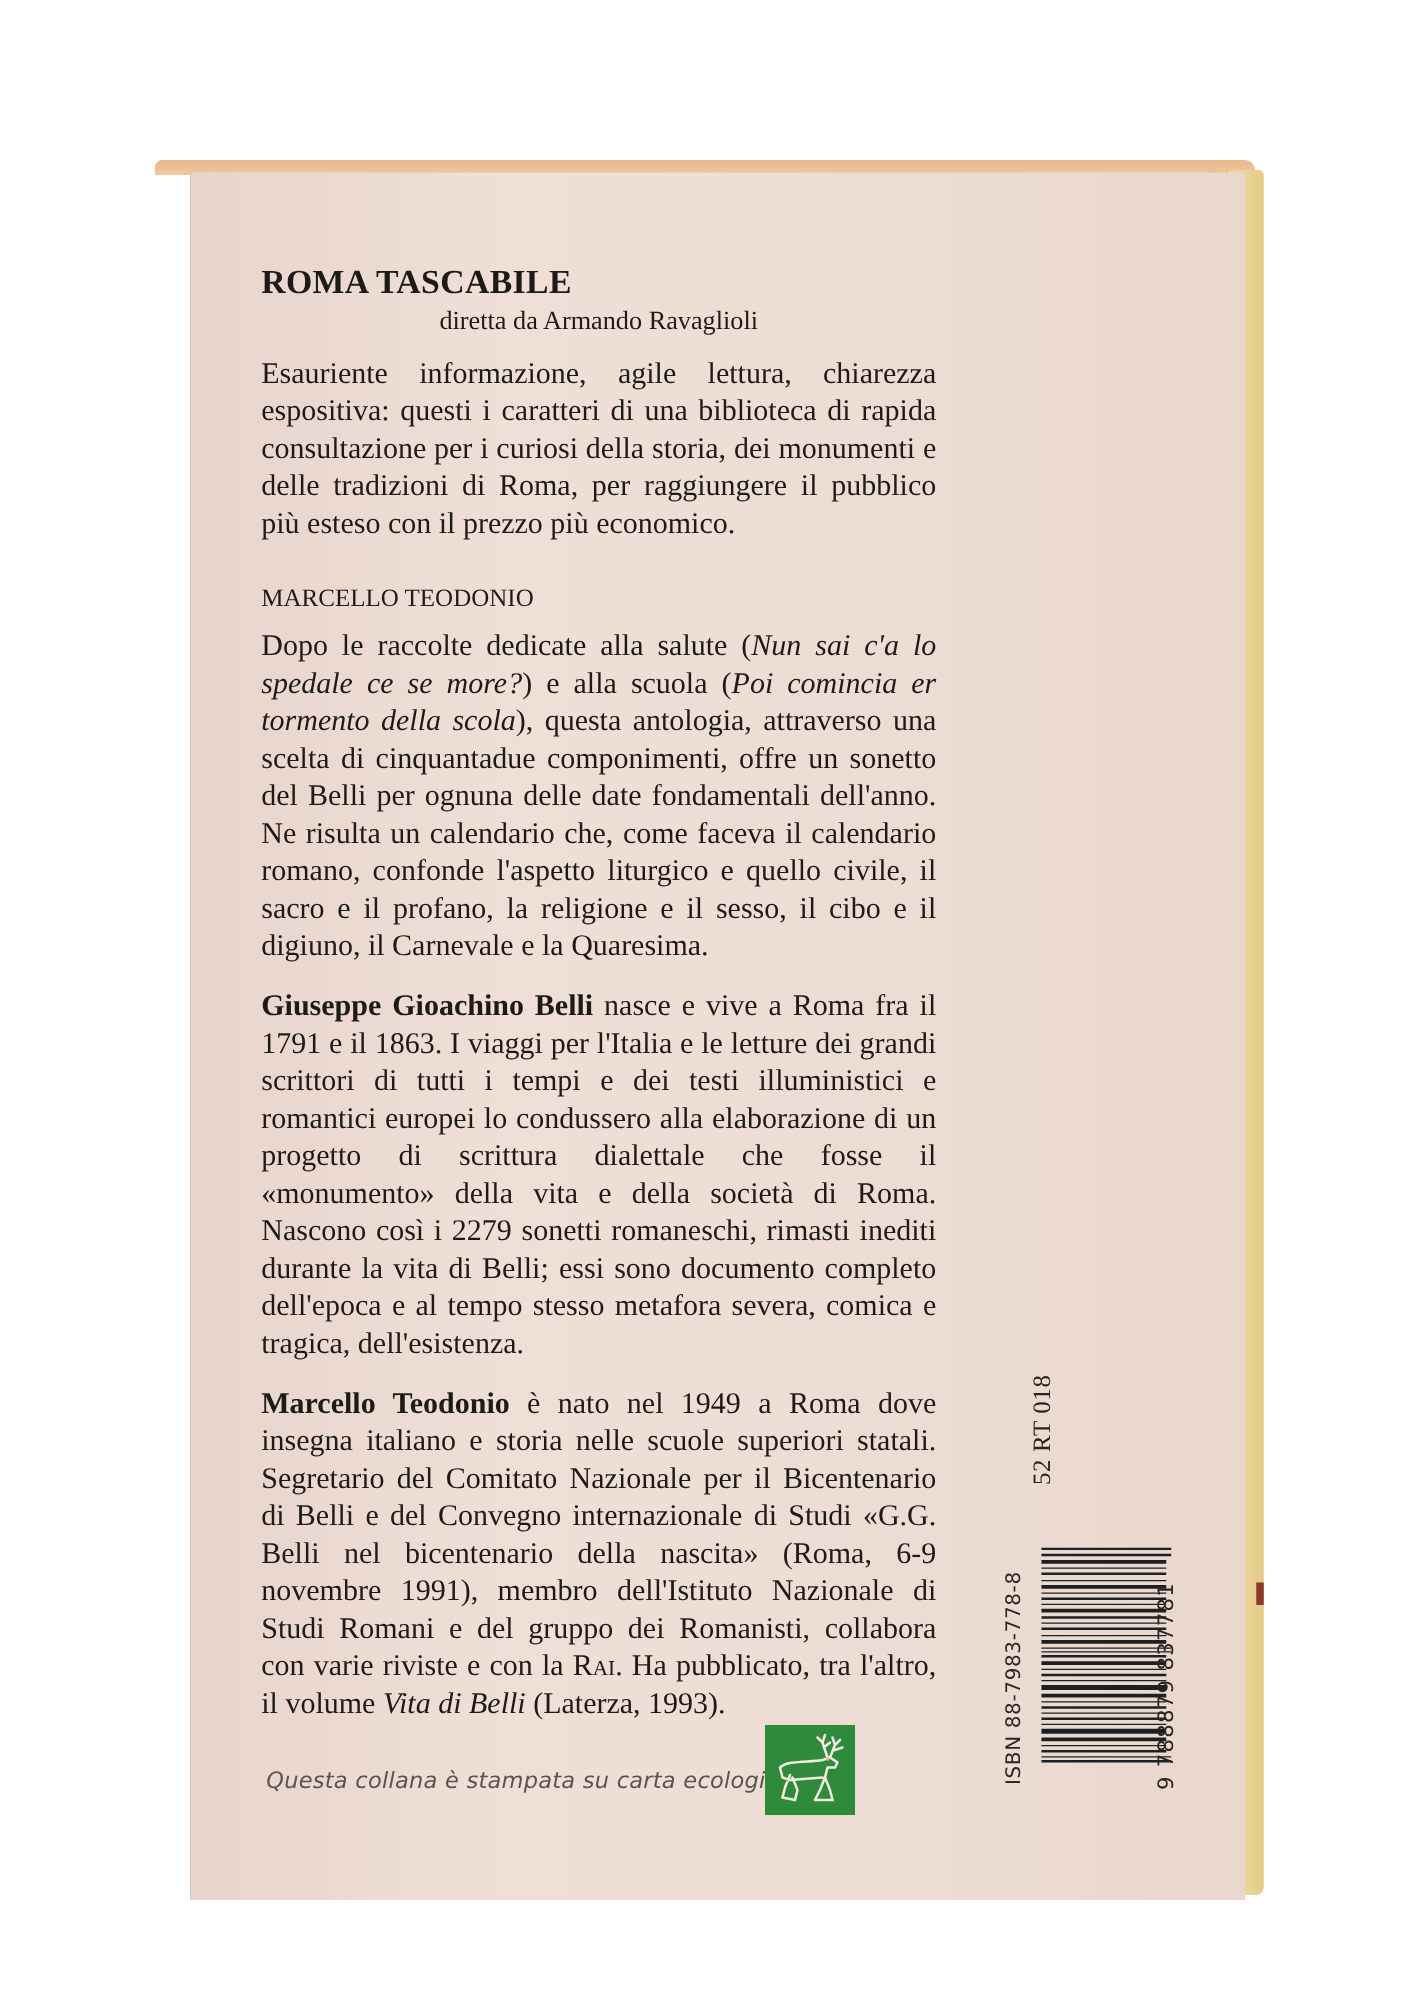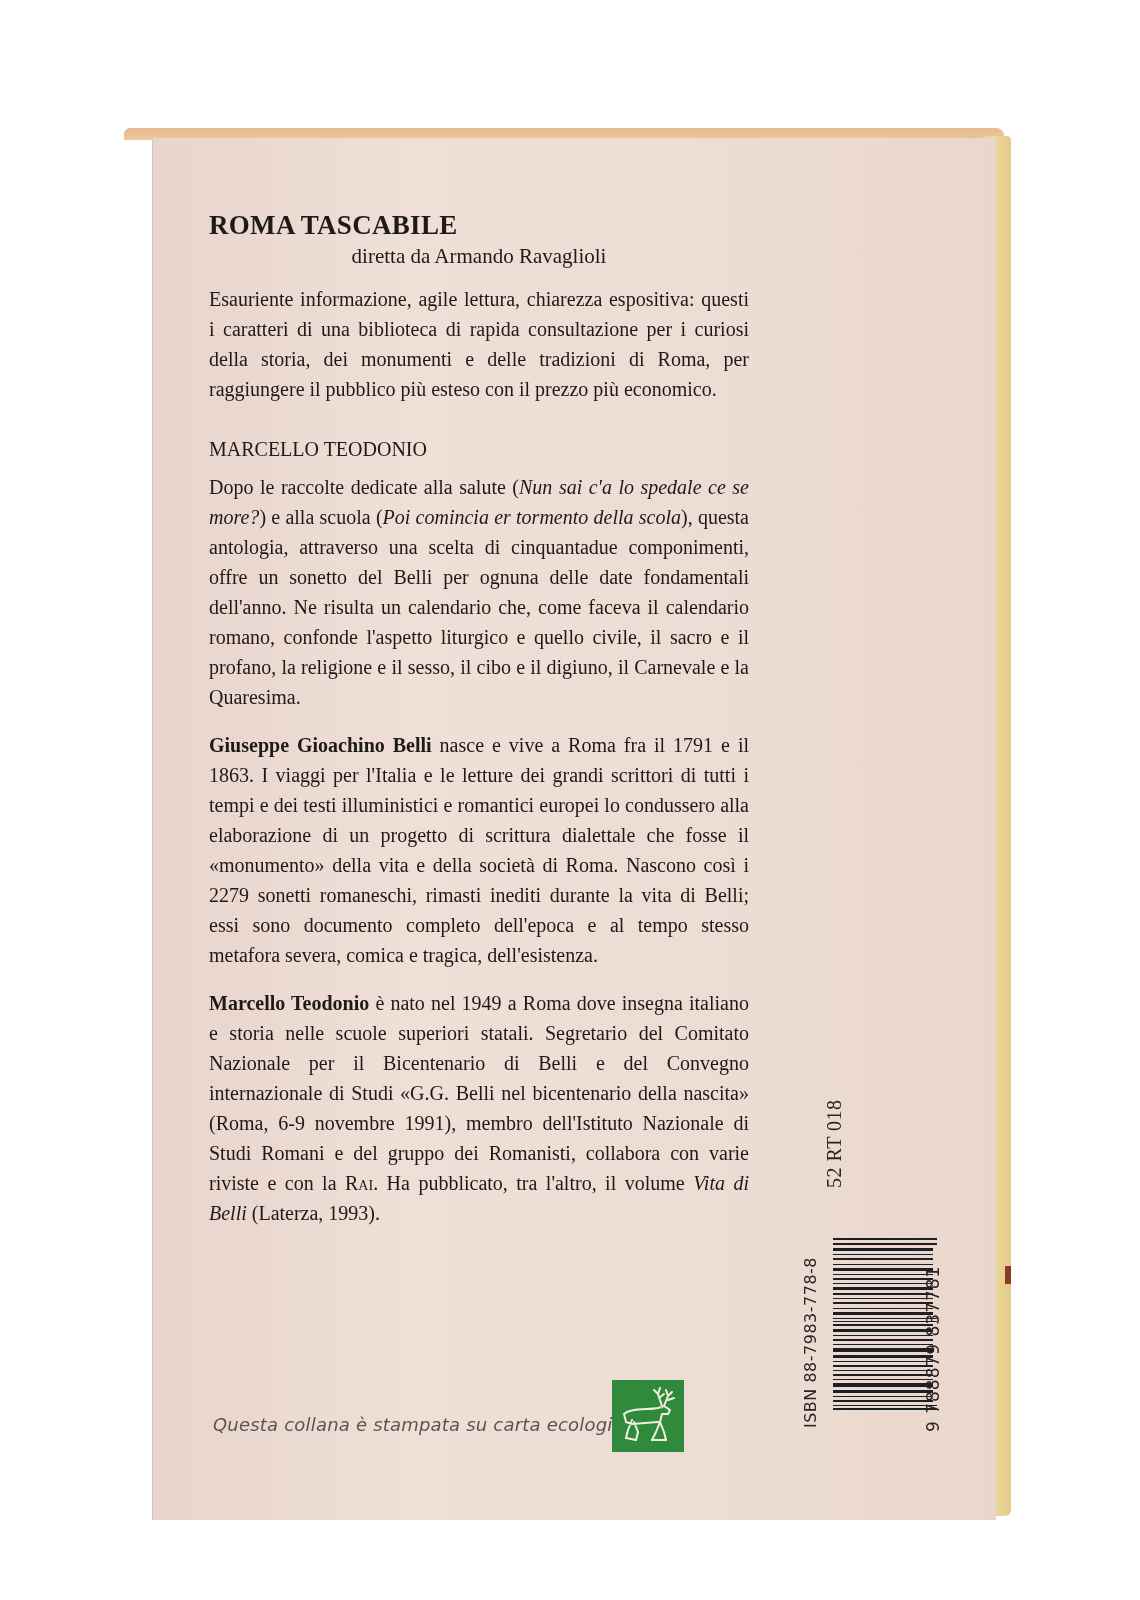--- a/index.html
+++ b/index.html
@@ -79,21 +79,21 @@
       line-height: 34px;
     }
     .series-sub {
       font-size: 21px;
       line-height: 28px;
       margin: 0 0 14px 0;
       text-align: center;
     }
     p {
       margin: 0;
-      font-size: 20px;
+      font-size: 24px;
       line-height: 30px;
       text-align: justify;
       text-align-last: left;
     }
     .gap { height: 18px; }
     .gap-s { height: 8px; }
     .caps-line {
       font-size: 20px;
       line-height: 30px;
       margin: 0;

